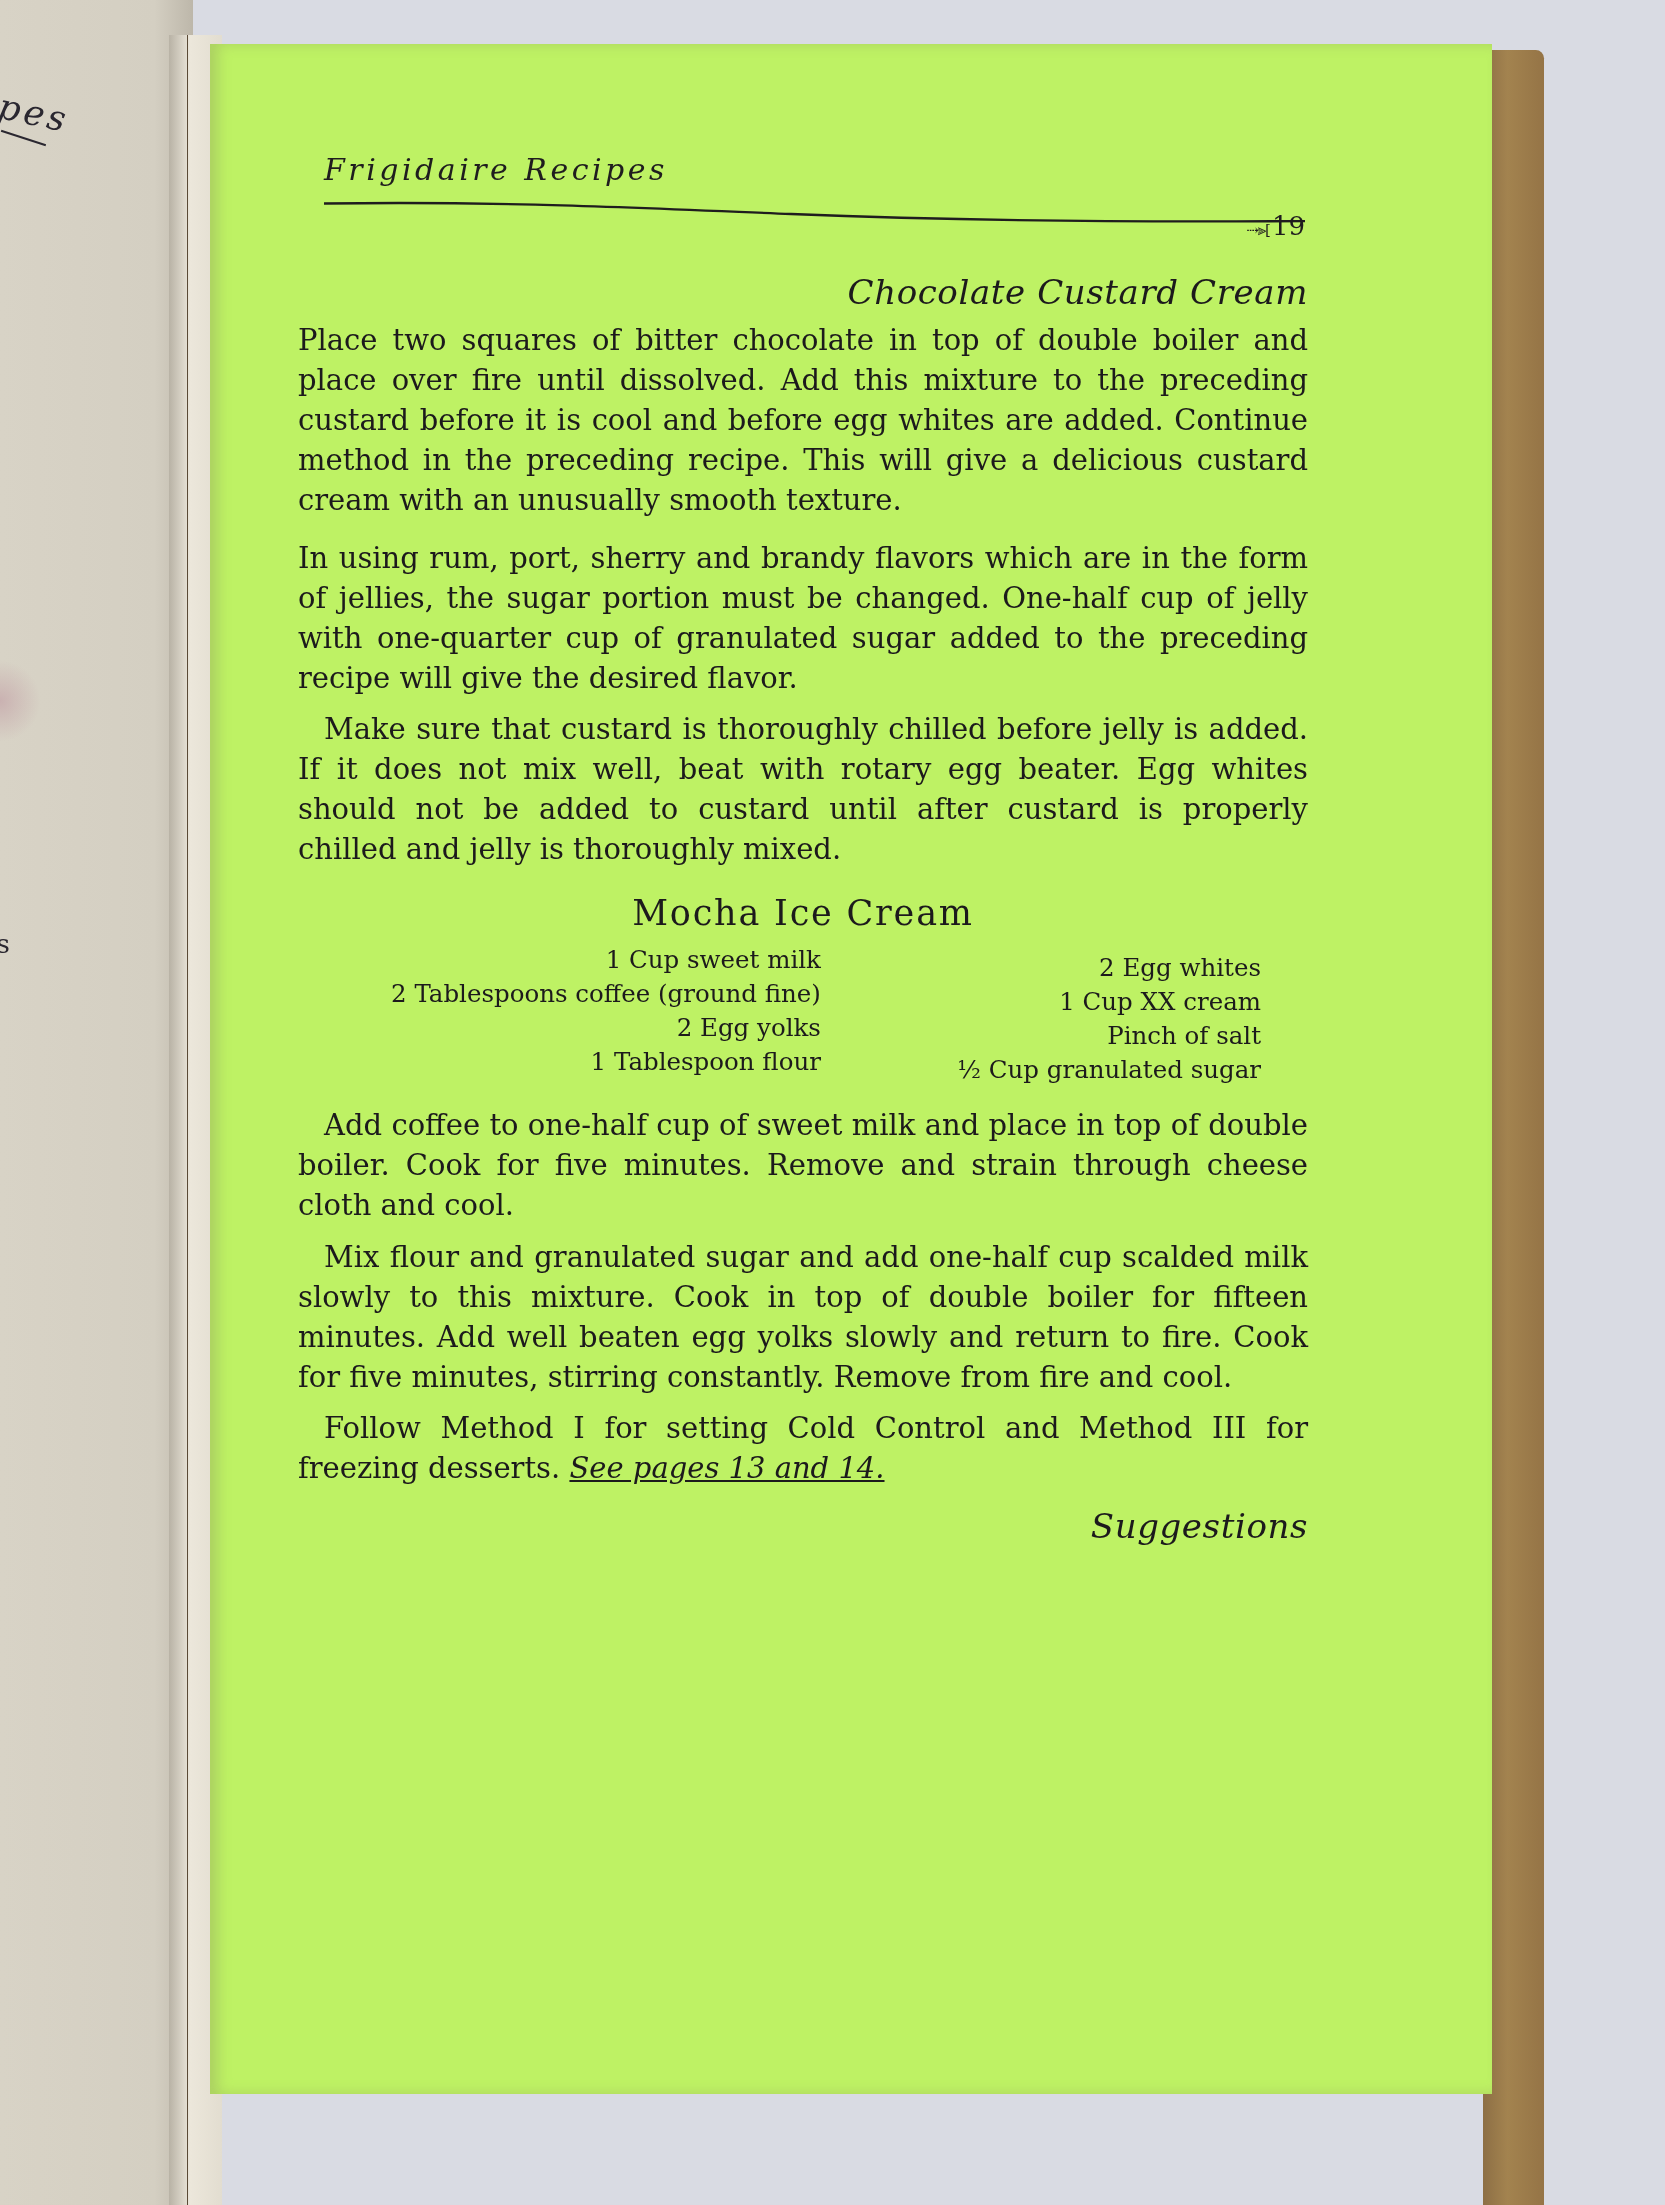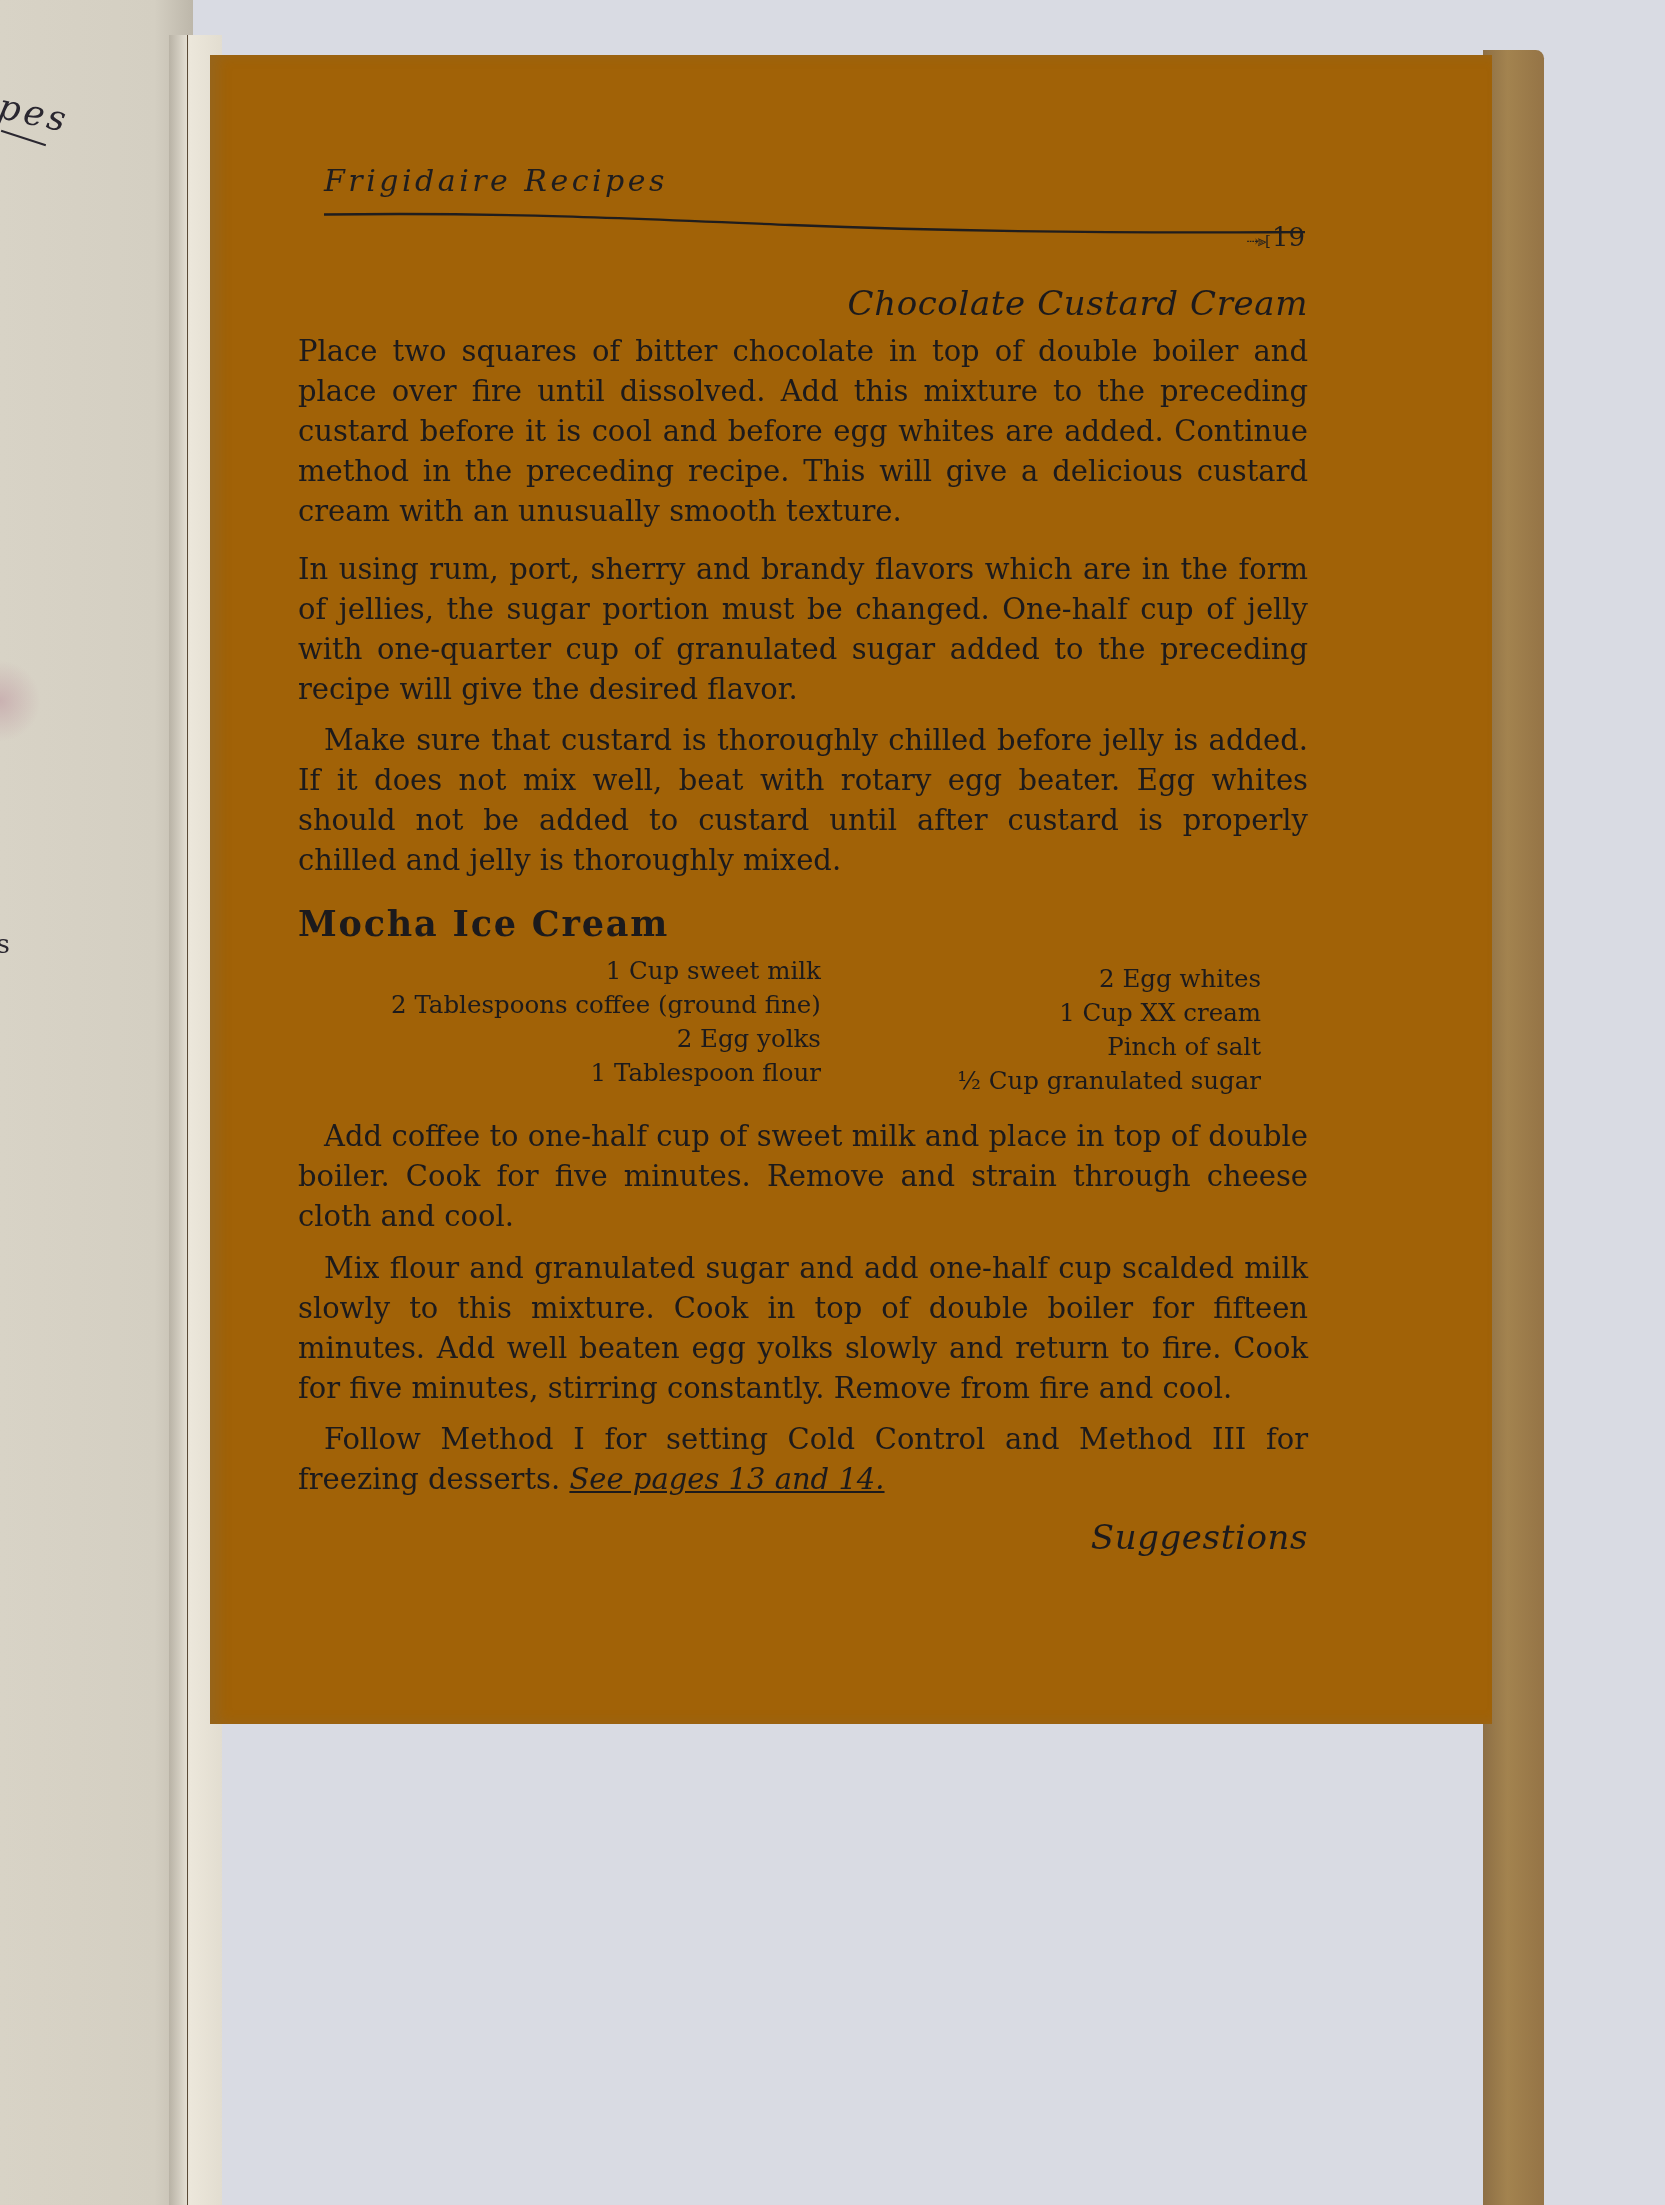--- a/index.html
+++ b/index.html
@@ -26,22 +26,22 @@
       position: absolute; left: 169px; top: 35px; width: 53px; height: 2170px;
       background: linear-gradient(90deg, #b8b2a5, #ece7db 40%, #e2ddd0);
     }
     .gutter .spine-line { position: absolute; left: 17.5px; top: 0; width: 1.8px; height: 100%; background: #5a4a36; }
     .cover {
       position: absolute; left: 1483px; top: 50px; width: 61px; height: 2156px;
       background: linear-gradient(90deg, #8d6f45, #a3834f 40%, #957446);
       border-top-right-radius: 8.2px;
     }
     .page {
-      position: absolute; left: 210px; top: 55px; width: 1282px; height: 1669px;
-      background: #a16207;
+      position: absolute; left: 210px; top: 44px; width: 1282px; height: 2050px;
+      background: #bef264;
       box-shadow: inset 8.2px 0 13px rgba(120,110,90,.25);
     }
     .header {
       position: absolute; left: 114px; top: 108px; width: 981px; height: 70px;
     }
     .running-head {
       position: absolute; left: 0; top: 0; font-size: 30px; font-style: italic;
       letter-spacing: 3.5px; color: #1f1d1e;
     }
     .header-rule { position: absolute; left: 0; top: 48px; width: 981px; height: 23.4px; }
@@ -52,21 +52,21 @@
     .content {
       position: absolute; left: 88px; top: 228px; width: 1010px;
       color: #1c1a1c; font-size: 29px; line-height: 40px;
     }
     h2.italic-title {
       margin: 0 0 8.2px 0; text-align: right; font-style: italic; font-weight: normal;
       font-size: 34px; letter-spacing: 0.6px;
     }
     h2.bold-italic-title { font-weight: bold; }
     h2.roman-title {
-      margin: 23.4px 0 10.5px 0; font-style: normal; font-weight: bold;
+      margin: 23.4px 0 10.5px 0; text-align: center; font-style: normal; font-weight: normal;
       font-size: 35px; letter-spacing: 1.8px;
     }
     p { margin: 0 0 11.7px 0; text-align: justify; }
     p.indent { text-indent: 26px; }
     .section { margin-bottom: 17.5px; }
     .ingredients {
       display: flex; justify-content: space-between; margin: 0 47px 17.5px 93px;
       font-size: 24.5px; line-height: 34px; text-align: right;
     }
     .ingredients ul { list-style: none; padding: 0; margin: 0; }

